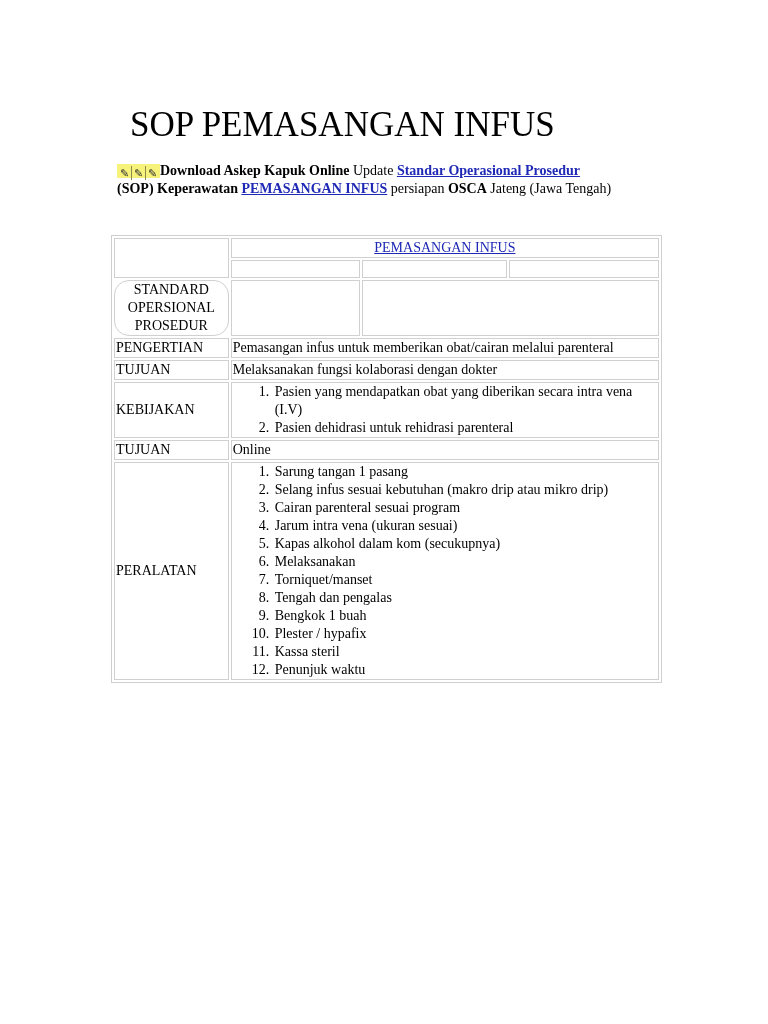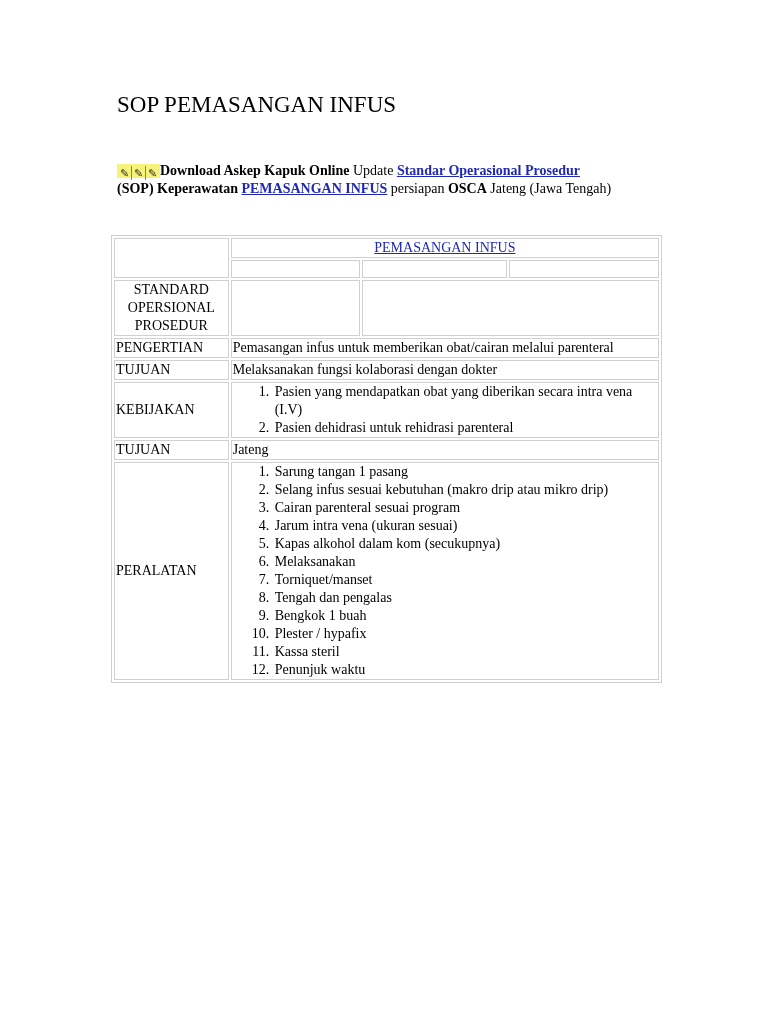--- a/index.html
+++ b/index.html
@@ -1,36 +1,36 @@
 <!DOCTYPE html>
 <html><head>
 <meta charset="utf-8">
 <style>
   html, body { margin:0; padding:0; background:#ffffff; }
   body { width:768px; height:1024px; position:relative; overflow:hidden;
          font-family:"Liberation Serif", serif; color:#000; }
-  .title { position:absolute; left:117px; top:92px; margin:0;
-           font-size:23px; font-weight:normal; letter-spacing:0px; white-space:nowrap; }
+  .title { position:absolute; left:117px; top:92px; margin:13px;
+           font-size:35px; font-weight:normal; letter-spacing:0px; white-space:nowrap; }
   .intro { position:absolute; left:117px; top:162px; width:540px;
            font-size:14px; line-height:18px; }
   .stars { display:inline-block; background:#f6f27a; height:14px; vertical-align:-2px; padding:0 1px; }
   .stars span { display:inline-block; width:13px; height:14px; font-size:11px; line-height:14px;
                 text-align:center; border-right:1px solid #8a8a50; color:#333; }
   .stars span:last-child { border-right:none; }
   b { font-weight:bold; }
   a { color:#1a0dab; text-decoration:underline; }
   a.intro-link { color:#1f29b5; font-weight:bold; }
 
   .sop-table { position:absolute; left:111px; top:235px; width:551px;
                border:1px solid #cfcfcf; border-spacing:2px; border-collapse:separate;
                font-size:14px; line-height:18px; }
   .sop-table td { border:1px solid #d0d0d0; padding:0 1px; vertical-align:middle; }
   .hdr-link { text-align:center; }
   .hdr-link a { color:#1f29b5; font-weight:normal; }
-  .center { text-align:center; }
+  .center { text-align:center;border-radius:15px; }
   ol { margin:0; }
   ol li { padding-left:2px; }
   .gap { }
 </style>
 </head>
 <body>
 
 <h1 class="title">SOP PEMASANGAN INFUS</h1>
 
 <div class="intro">
@@ -74,21 +74,21 @@
     <td>KEBIJAKAN</td>
     <td colspan="3">
       <ol>
         <li>Pasien yang mendapatkan obat yang diberikan secara intra vena (I.V)</li>
         <li class="gap">Pasien dehidrasi untuk rehidrasi parenteral</li>
       </ol>
     </td>
   </tr>
   <tr>
     <td>TUJUAN</td>
-    <td colspan="3">Jateng</td>
+    <td colspan="3">Online</td>
   </tr>
   <tr>
     <td>PERALATAN</td>
     <td colspan="3">
       <ol>
         <li>Sarung tangan 1 pasang</li>
         <li>Selang infus sesuai kebutuhan (makro drip atau mikro drip)</li>
         <li>Cairan parenteral sesuai program</li>
         <li>Jarum intra vena (ukuran sesuai)</li>
         <li>Kapas alkohol dalam kom (secukupnya)</li>

